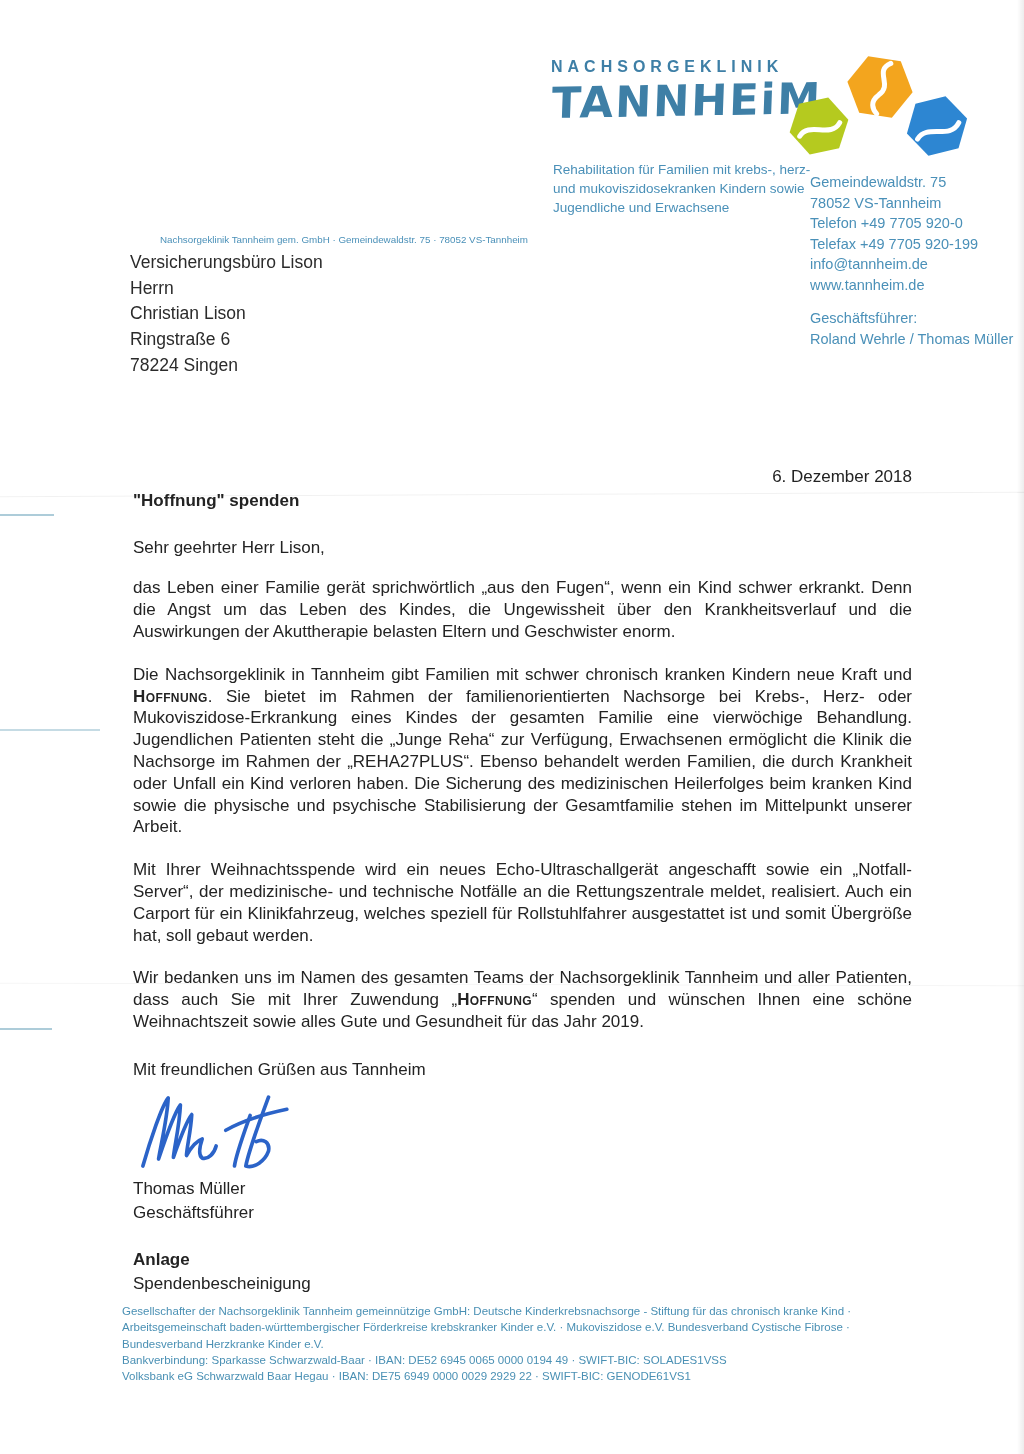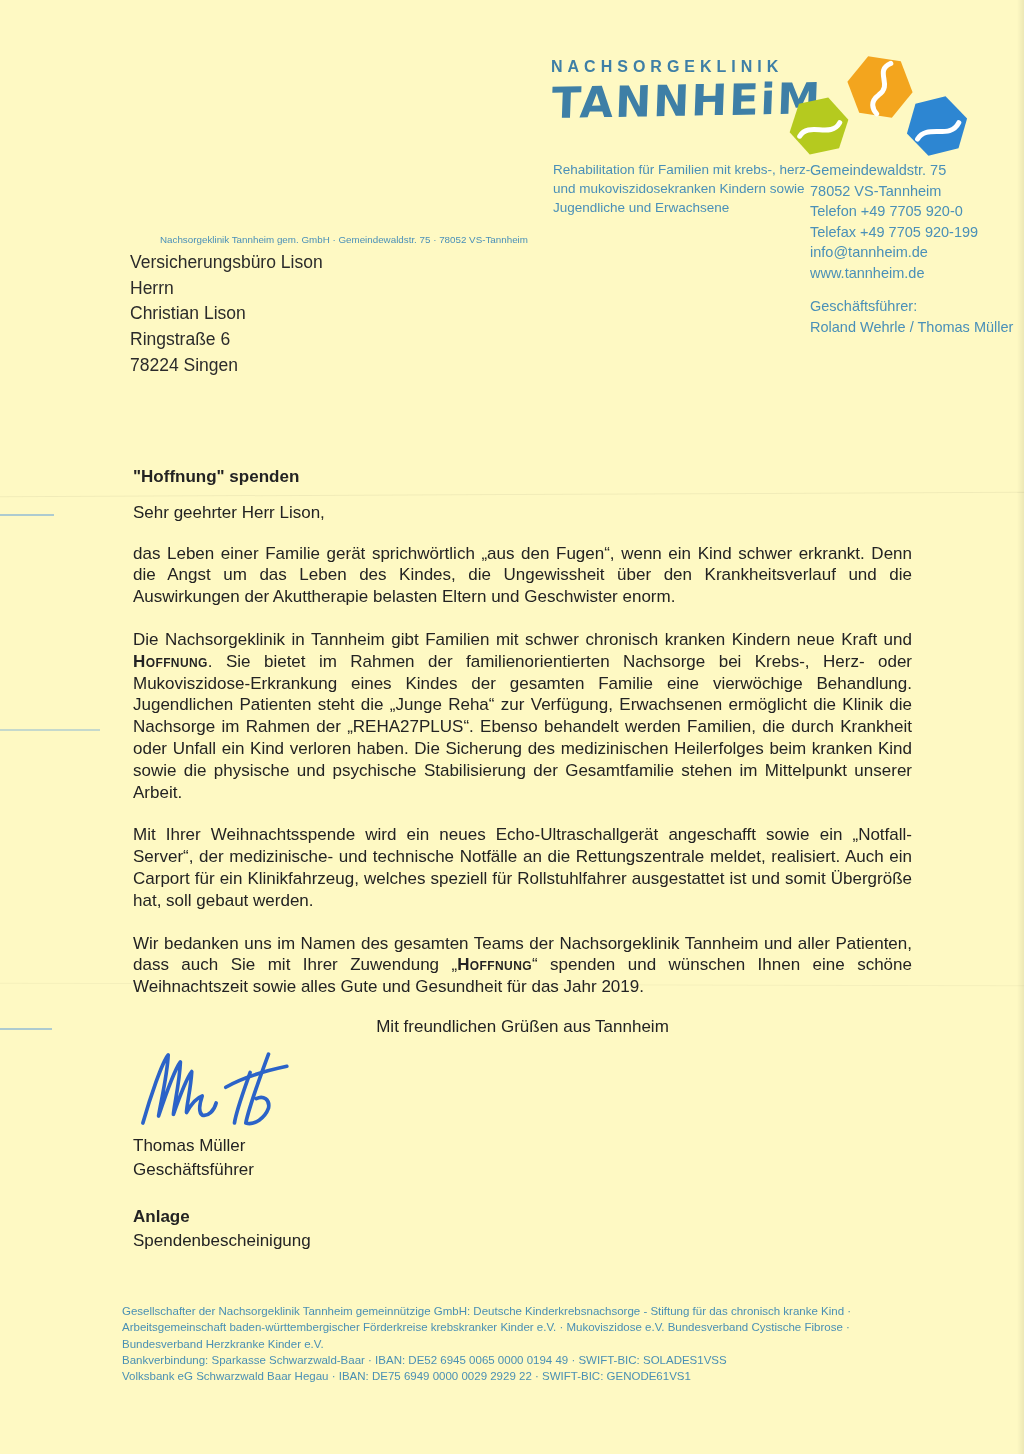--- a/index.html
+++ b/index.html
@@ -1,46 +1,46 @@
 <!DOCTYPE html>
 <html lang="de"><head>
 <meta charset="utf-8">
 <style>
   html,body{margin:0;padding:0;background:#e8e8e8;}
   .page{
     position:relative;width:1024px;height:1454px;margin:0 auto;
-    background:#fef9c3;overflow:hidden;
+    background:#ffffff;overflow:hidden;
     font-family:"Liberation Sans",sans-serif;color:#232323;
   }
   
   .brand{position:absolute;left:551px;top:58px;width:240px;color:#3e7fa6;}
   .brand-kicker{font-size:16px;font-weight:600;letter-spacing:5px;white-space:nowrap;}
   .brand-word{
     font-family:"DejaVu Sans",sans-serif;font-size:43px;font-weight:800;
     letter-spacing:2px;margin-top:2px;transform:skewX(-3deg) rotate(-1deg);
     transform-origin:left bottom;white-space:nowrap;
   }
   .hexes{position:absolute;left:788px;top:50px;}
   .tagline{position:absolute;left:553px;top:161px;width:260px;
     font-size:13.5px;line-height:1.4;color:#4a90b8;}
-  .contact{position:absolute;left:810px;top:160px;width:205px;
+  .contact{position:absolute;left:810px;top:172px;width:205px;
     font-size:14.5px;line-height:1.42;color:#4a90b8;}
   .contact .grp{margin-top:13px;}
   
   .sender-line{position:absolute;left:122px;top:234px;font-size:9.8px;color:#4a90b8;white-space:nowrap;padding-left:38px;}
   .recipient{position:absolute;left:130px;top:250px;font-size:17.5px;line-height:1.47;color:#2b2b2b;}
   
   .body-col{position:absolute;left:133px;top:466px;width:779px;font-size:17px;line-height:21.8px;}
   .date{text-align:right;margin-bottom:2px;}
   .subject{font-weight:bold;}
-  .salutation{margin-top:14px;}
+  .salutation{margin-top:25px;}
   .para{margin-top:21px;text-align:justify;}
   .p1{margin-top:19px;}
   .smallcaps{font-variant:small-caps;font-weight:bold;letter-spacing:.4px;}
-  .closing{margin-top:18px;text-align:center;}
+  .closing{margin-top:26px;}
   .sig{display:block;margin:10px 0 0 2px;}
   .signer{margin-top:4px;line-height:1.42;}
   .enclosure{margin-top:23px;line-height:1.42;}
   .enclosure .lbl{font-weight:bold;}
   
   .foot{position:absolute;left:122px;top:1303px;width:798px;
     font-size:11.5px;line-height:1.42;color:#4a90b4;}
   
   .crease{position:absolute;left:0;width:100%;border-top:1px solid rgba(0,0,0,0.055);}
   .crease.c1{top:494px;transform:rotate(-0.25deg);}
@@ -99,20 +99,21 @@
   <div class="sender-line">Nachsorgeklinik Tannheim gem. GmbH · Gemeindewaldstr. 75 · 78052 VS-Tannheim</div>
   <div class="recipient">
     <div>Versicherungsbüro Lison</div>
     <div>Herrn</div>
     <div>Christian Lison</div>
     <div>Ringstraße 6</div>
     <div>78224 Singen</div>
   </div>
 
   <div class="body-col">
+    <div class="date">6. Dezember 2018</div>
     <div class="subject">"Hoffnung" spenden</div>
     <div class="salutation">Sehr geehrter Herr Lison,</div>
 
     <div class="para p1">das Leben einer Familie gerät sprichwörtlich „aus den Fugen“, wenn ein Kind schwer erkrankt. Denn die Angst um das Leben des Kindes, die Ungewissheit über den Krankheitsverlauf und die Auswirkungen der Akuttherapie belasten Eltern und Geschwister enorm.</div>
 
     <div class="para"><span>Die Nachsorgeklinik in Tannheim gibt Familien mit schwer chronisch kranken Kindern neue Kraft und </span><span class="smallcaps">Hoffnung</span><span>. Sie bietet im Rahmen der familienorientierten Nachsorge bei Krebs-, Herz- oder Mukoviszidose-Erkrankung eines Kindes der gesamten Familie eine vierwöchige Behandlung. Jugendlichen Patienten steht die „Junge Reha“ zur Verfügung, Erwachsenen ermöglicht die Klinik die Nachsorge im Rahmen der „REHA27PLUS“. Ebenso behandelt werden Familien, die durch Krankheit oder Unfall ein Kind verloren haben. Die Sicherung des medizinischen Heilerfolges beim kranken Kind sowie die physische und psychische Stabilisierung der Gesamtfamilie stehen im Mittelpunkt unserer Arbeit.</span></div>
 
     <div class="para">Mit Ihrer Weihnachtsspende wird ein neues Echo-Ultraschallgerät angeschafft sowie ein „Notfall-Server“, der medizinische- und technische Notfälle an die Rettungszentrale meldet, realisiert. Auch ein Carport für ein Klinikfahrzeug, welches speziell für Rollstuhlfahrer ausgestattet ist und somit Übergröße hat, soll gebaut werden.</div>
 
     <div class="para"><span>Wir bedanken uns im Namen des gesamten Teams der Nachsorgeklinik Tannheim und aller Patienten, dass auch Sie mit Ihrer Zuwendung „</span><span class="smallcaps">Hoffnung</span><span>“ spenden und wünschen Ihnen eine schöne Weihnachtszeit sowie alles Gute und Gesundheit für das Jahr 2019.</span></div>

